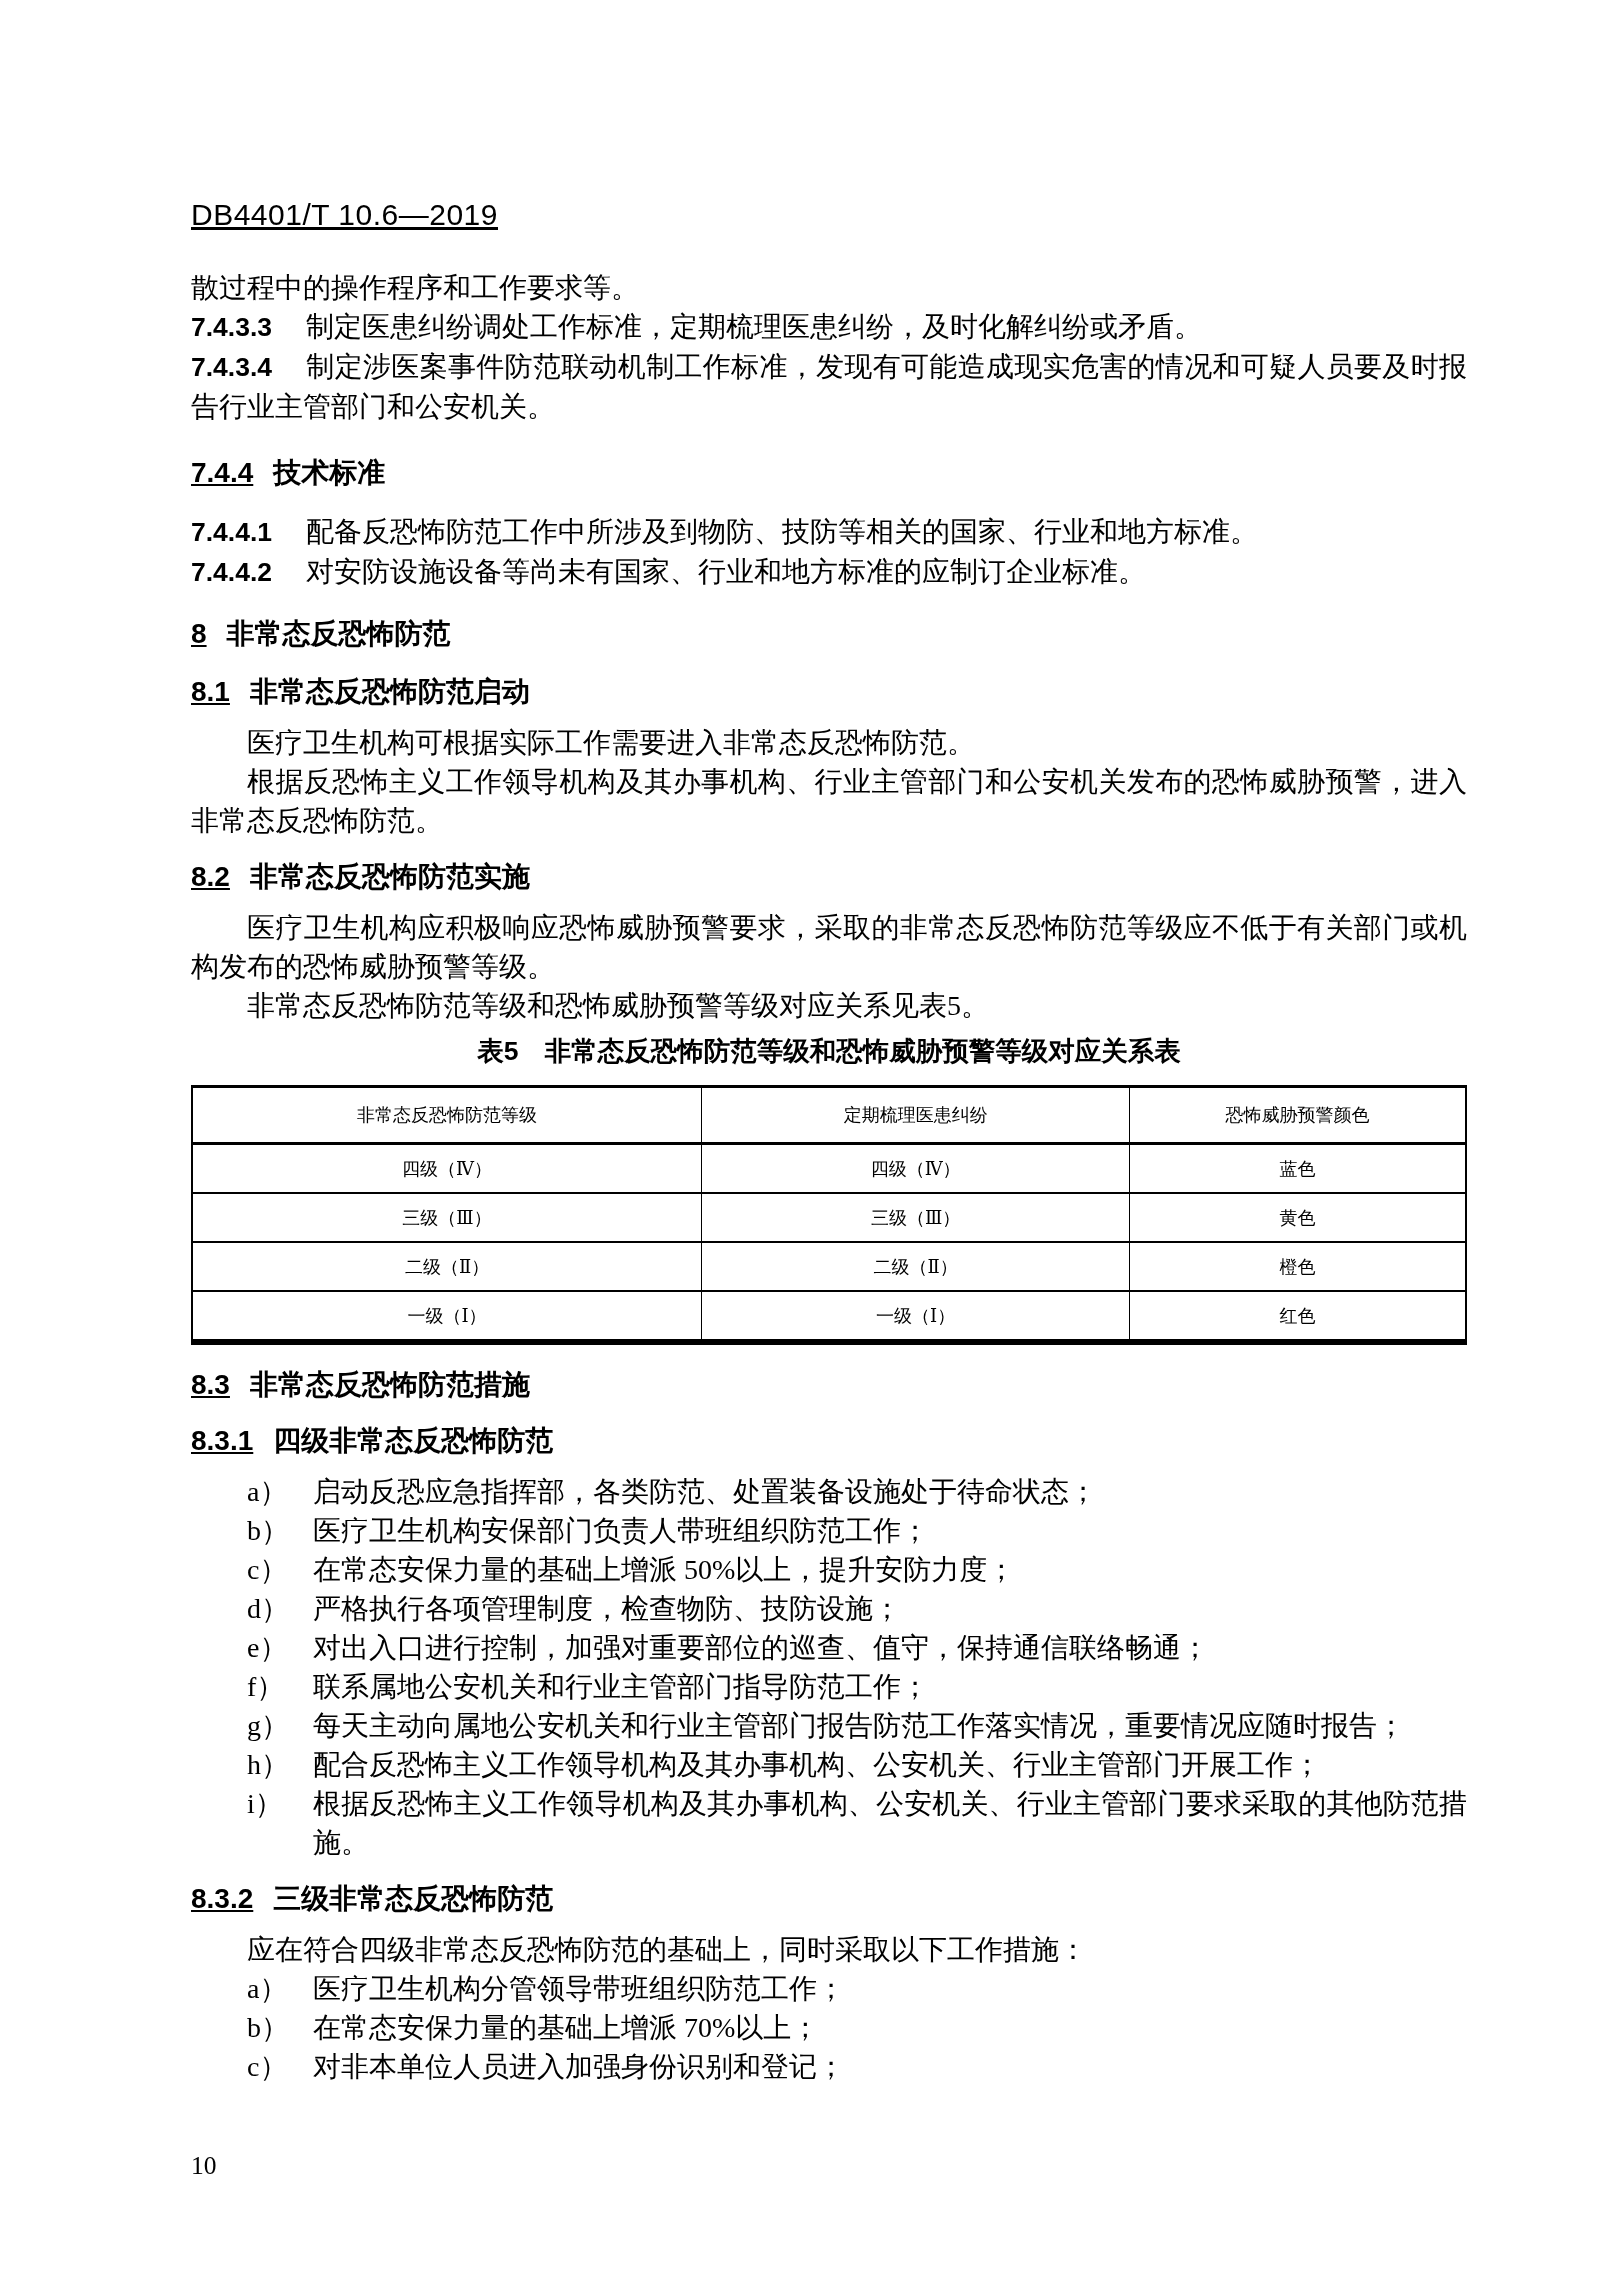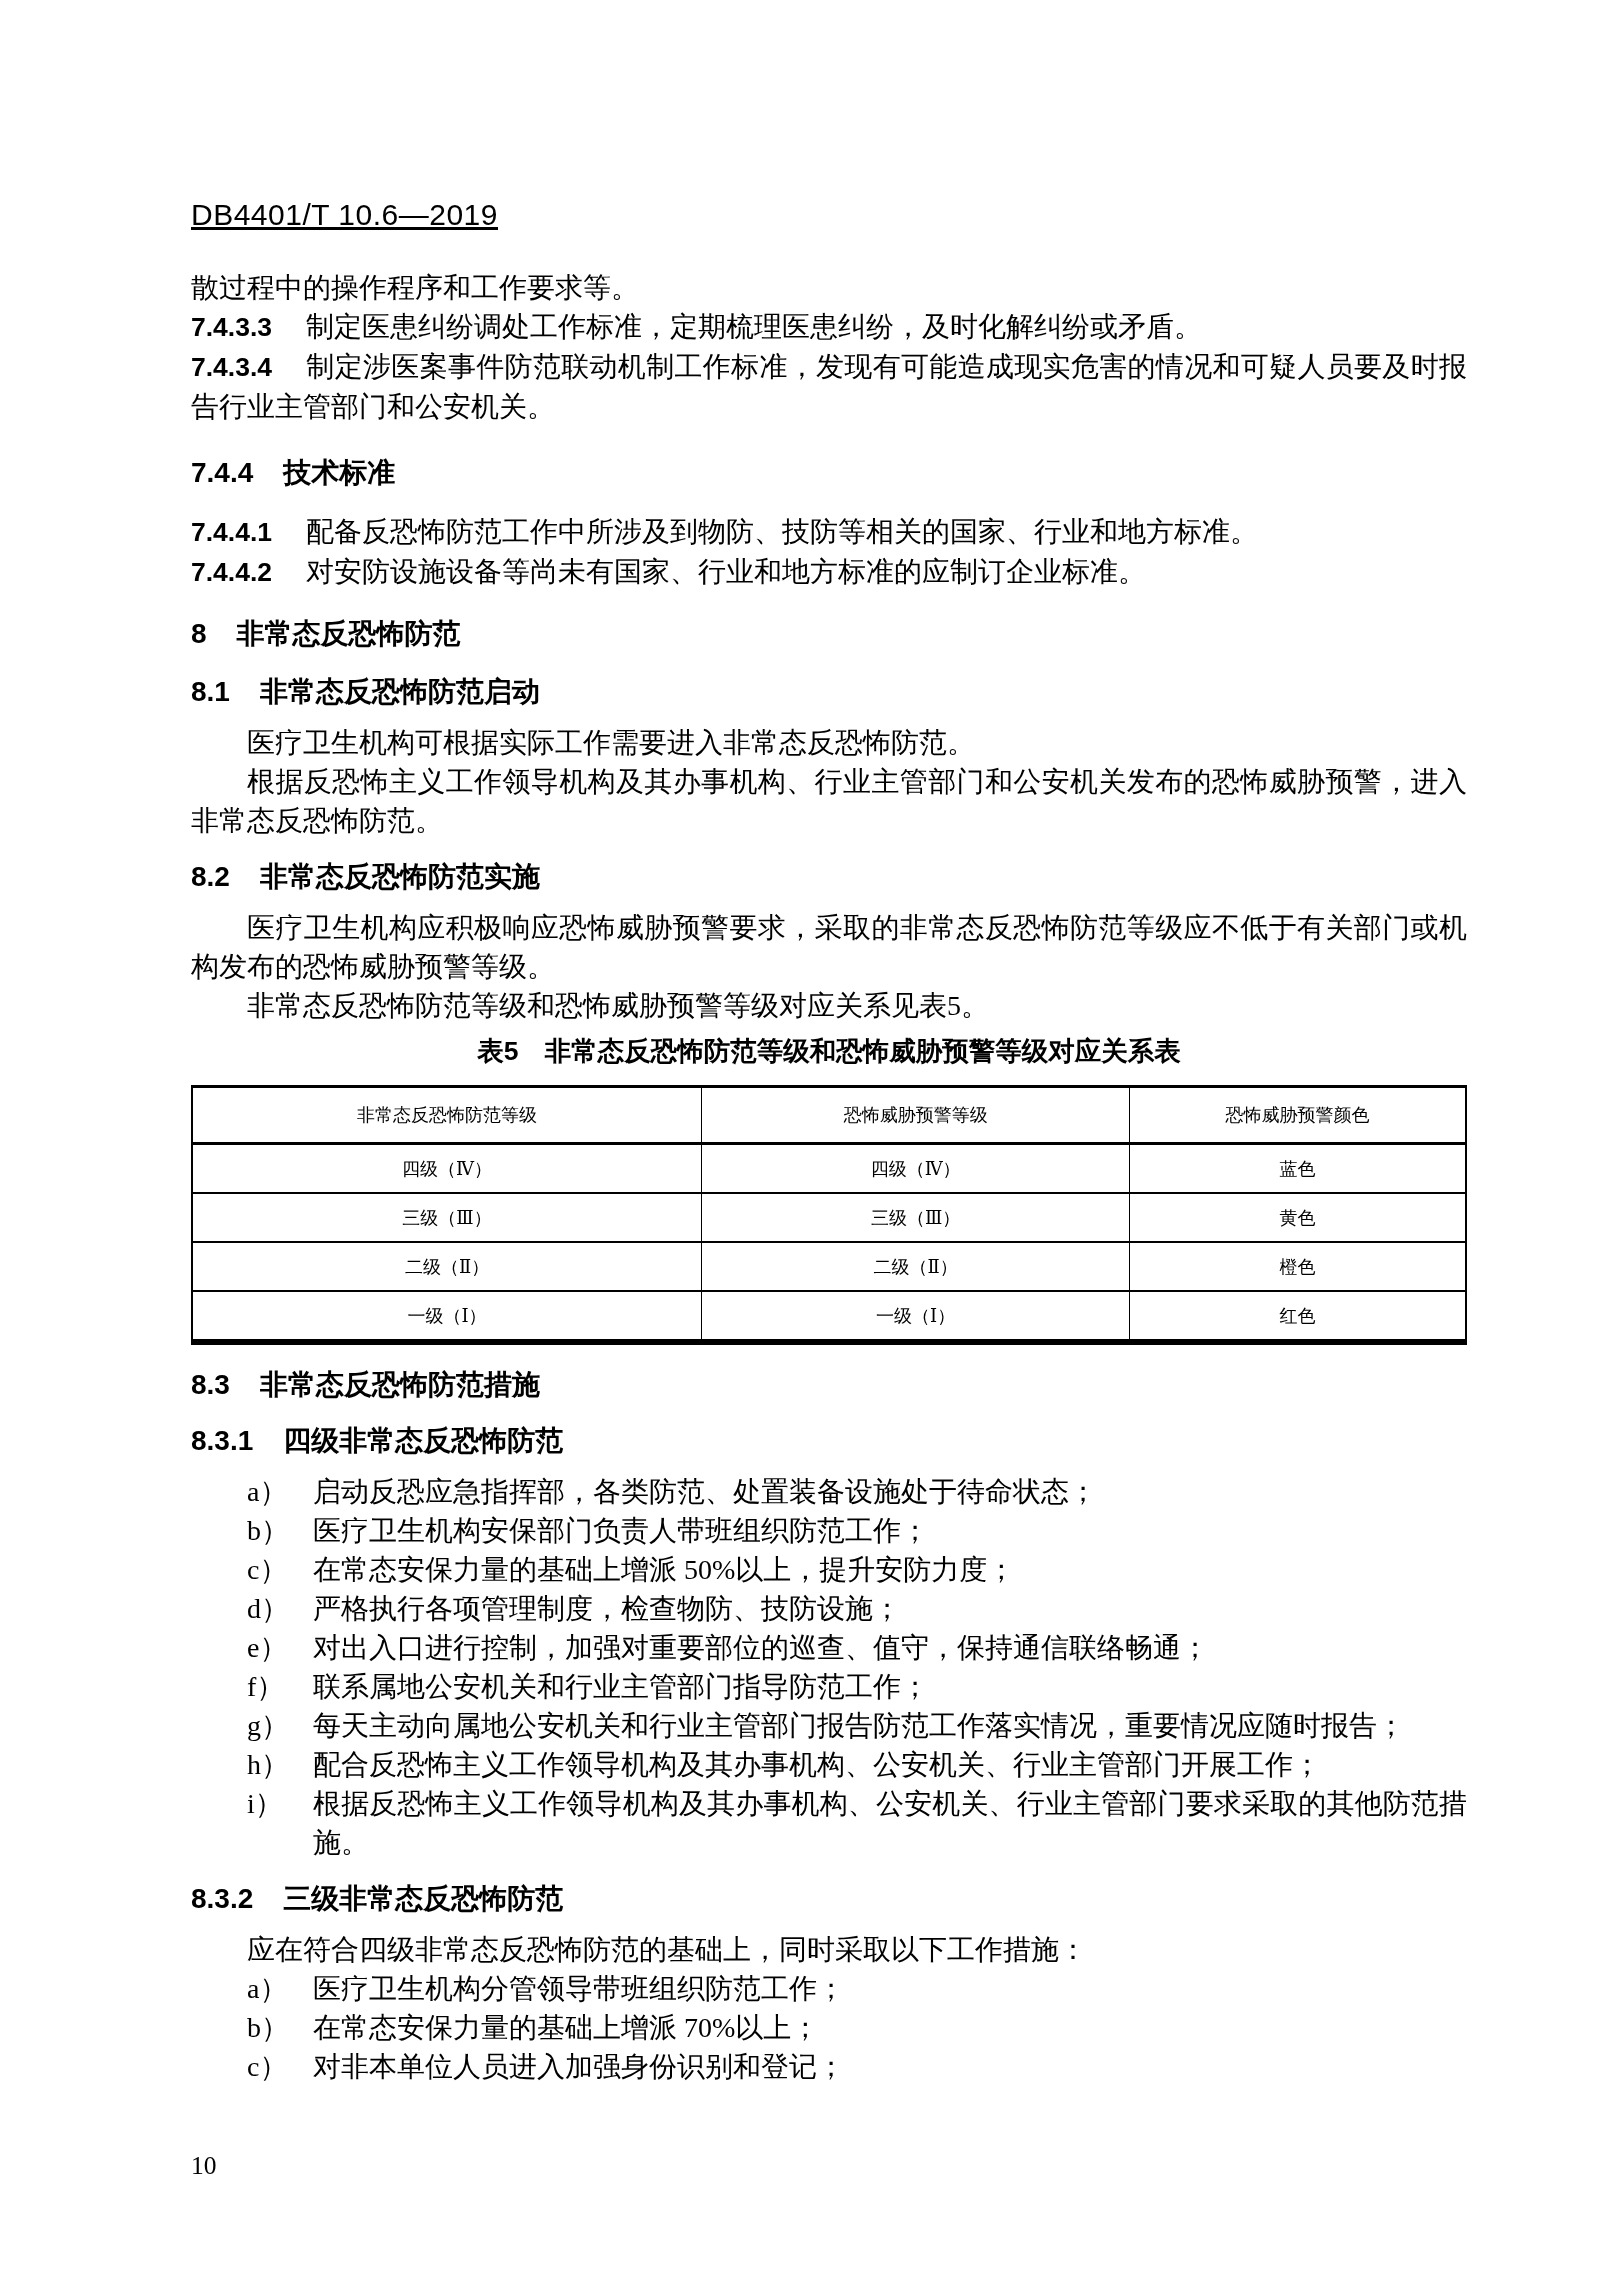--- a/index.html
+++ b/index.html
@@ -40,21 +40,21 @@
     margin-right: 34px;
     white-space: nowrap;
   }
   .heading {
     font-family: "Liberation Sans", "DejaVu Sans", sans-serif;
     font-weight: bold;
     font-size: 28px;
     line-height: 30px;
     margin: 0;
   }
-  .heading .h-num { margin-right: 30px; }
+  .heading .h-num { margin-right: 20px; text-decoration: underline; }
   .h-744  { margin: 32px 0 23.6px; }
   .h-8    { margin: 27px 0 28.5px; }
   .h-81   { margin: 27px 0 16px; }
   .h-82   { margin: 22px 0 16px; }
   .h-83   { margin: 24.5px 0 26px; }
   .h-831  { margin: 26px 0 16px; }
   .h-832  { margin: 22px 0 16px; }
   .table-caption {
     font-family: "Liberation Sans", "DejaVu Sans", sans-serif;
     font-weight: bold;
@@ -146,21 +146,21 @@
 
     <table class="std-table">
       <colgroup>
           <col class="c1">
           <col class="c2">
           <col class="c3">
         </colgroup>
       <thead>
         <tr>
           <th>非常态反恐怖防范等级</th>
-          <th>恐怖威胁预警等级</th>
+          <th>定期梳理医患纠纷</th>
           <th>恐怖威胁预警颜色</th>
         </tr>
       </thead>
       <tbody>
         <tr>
           <td>四级（Ⅳ）</td>
           <td>四级（Ⅳ）</td>
           <td>蓝色</td>
         </tr>
         <tr>

